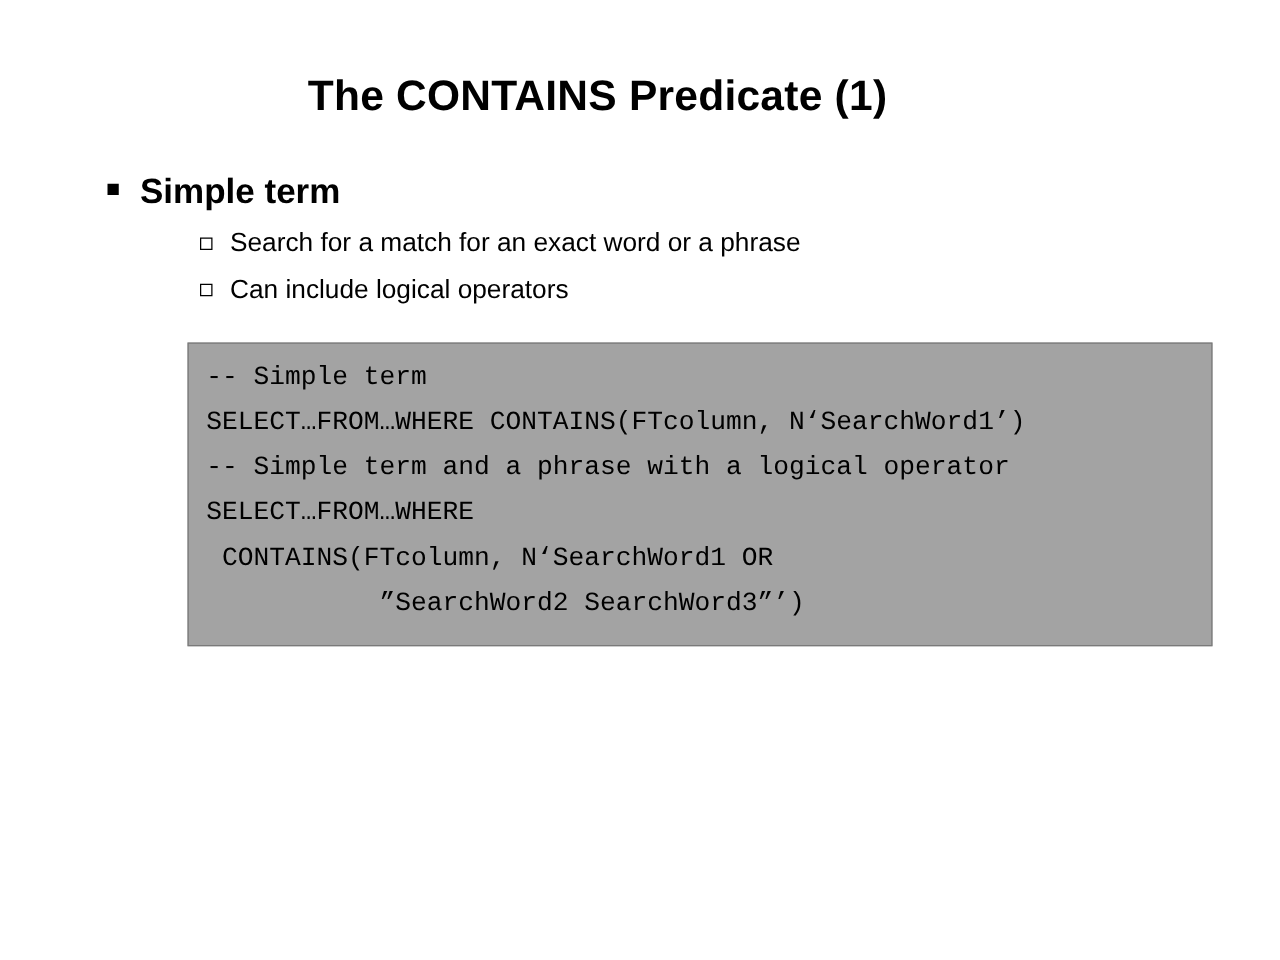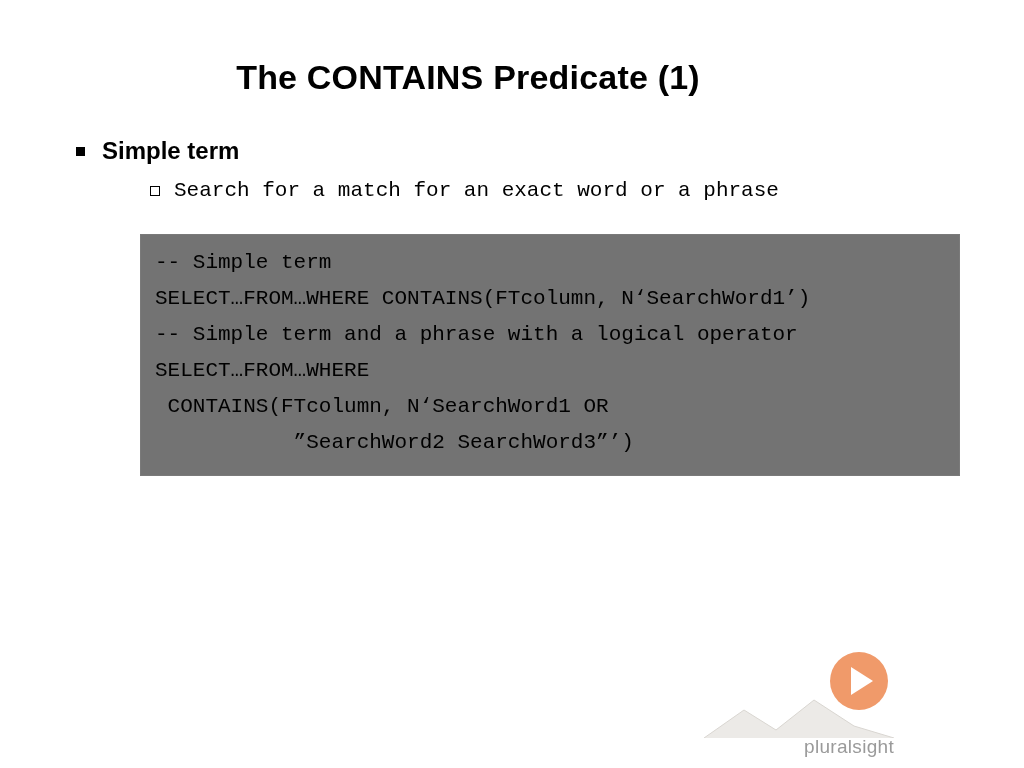--- a/index.html
+++ b/index.html
@@ -12,20 +12,21 @@
     color: #000;
     overflow: hidden;
     position: relative;
   }
   .slide {
     box-sizing: border-box;
     width: 912px;
     height: 768px;
     padding: 40px 46px 0 70px;
     position: relative;
+    margin-left: 10px;
   }
   h1.title {
     text-align: center;
     font-weight: 700;
     font-size: 34px;
     margin: 18px 0 40px 0;
     letter-spacing: 0.2px;
   }
   ul.top {
     list-style: none;
@@ -41,49 +42,48 @@
     content: "";
     position: absolute;
     left: 6px;
     top: 10px;
     width: 9px;
     height: 9px;
     background: #000;
   }
   .top-label {
     font-weight: 700;
-    font-size: 24px;
+    font-size: 28px;
   }
   ul.sub {
     list-style: none;
     padding: 0;
     margin: 10px 0 0 42px;
   }
   ul.sub > li {
     position: relative;
     padding-left: 30px;
     font-size: 21px;
     line-height: 1.55;
     margin-bottom: 4px;
-    font-family: Liberation Mono, monospace;
   }
   ul.sub > li::before {
     content: "";
     position: absolute;
     left: 6px;
     top: 11px;
     width: 8px;
     height: 8px;
     border: 1px solid #000;
     background: transparent;
   }
   .codebox {
     margin: 26px 0 0 70px;
     width: 790px;
-    background: #737373;
+    background: #a3a3a3;
     border: 1px solid #7a7a7a;
     padding: 10px 14px 14px 14px;
     font-family: Consolas, "Courier New", monospace;
     font-size: 21px;
     line-height: 1.72;
     white-space: pre;
     color: #000;
   }
   .brand {
     position: absolute;
@@ -135,35 +135,26 @@
 
 <div class="slide">
 
   <h1 class="title">The CONTAINS Predicate (1)</h1>
 
   <ul class="top">
     <li>
       <span class="top-label">Simple term</span>
       <ul class="sub">
         <li>Search for a match for an exact word or a phrase</li>
+        <li>Can include logical operators</li>
       </ul>
     </li>
   </ul>
 
   <div class="codebox">-- Simple term
 SELECT…FROM…WHERE CONTAINS(FTcolumn, N‘SearchWord1’)
 -- Simple term and a phrase with a logical operator
 SELECT…FROM…WHERE
  CONTAINS(FTcolumn, N‘SearchWord1 OR
            ”SearchWord2 SearchWord3”’)</div>
 
-  <div class="brand">
-    <div class="mountains">
-      <svg class="mtn" width="190" height="46" viewBox="0 0 190 46">
-        <path d="M0,46 L40,18 L72,38 L110,8 L150,34 L190,46 Z" fill="#eceae7"></path>
-        <path d="M0,46 L40,18 L72,38 L110,8 L150,34 L190,46" fill="none" stroke="#d9d6d1" stroke-width="1"></path>
-      </svg>
-      <div class="play"></div>
-    </div>
-    <div class="word">pluralsight</div>
-  </div>
 
 </div>
 
 </body></html>

